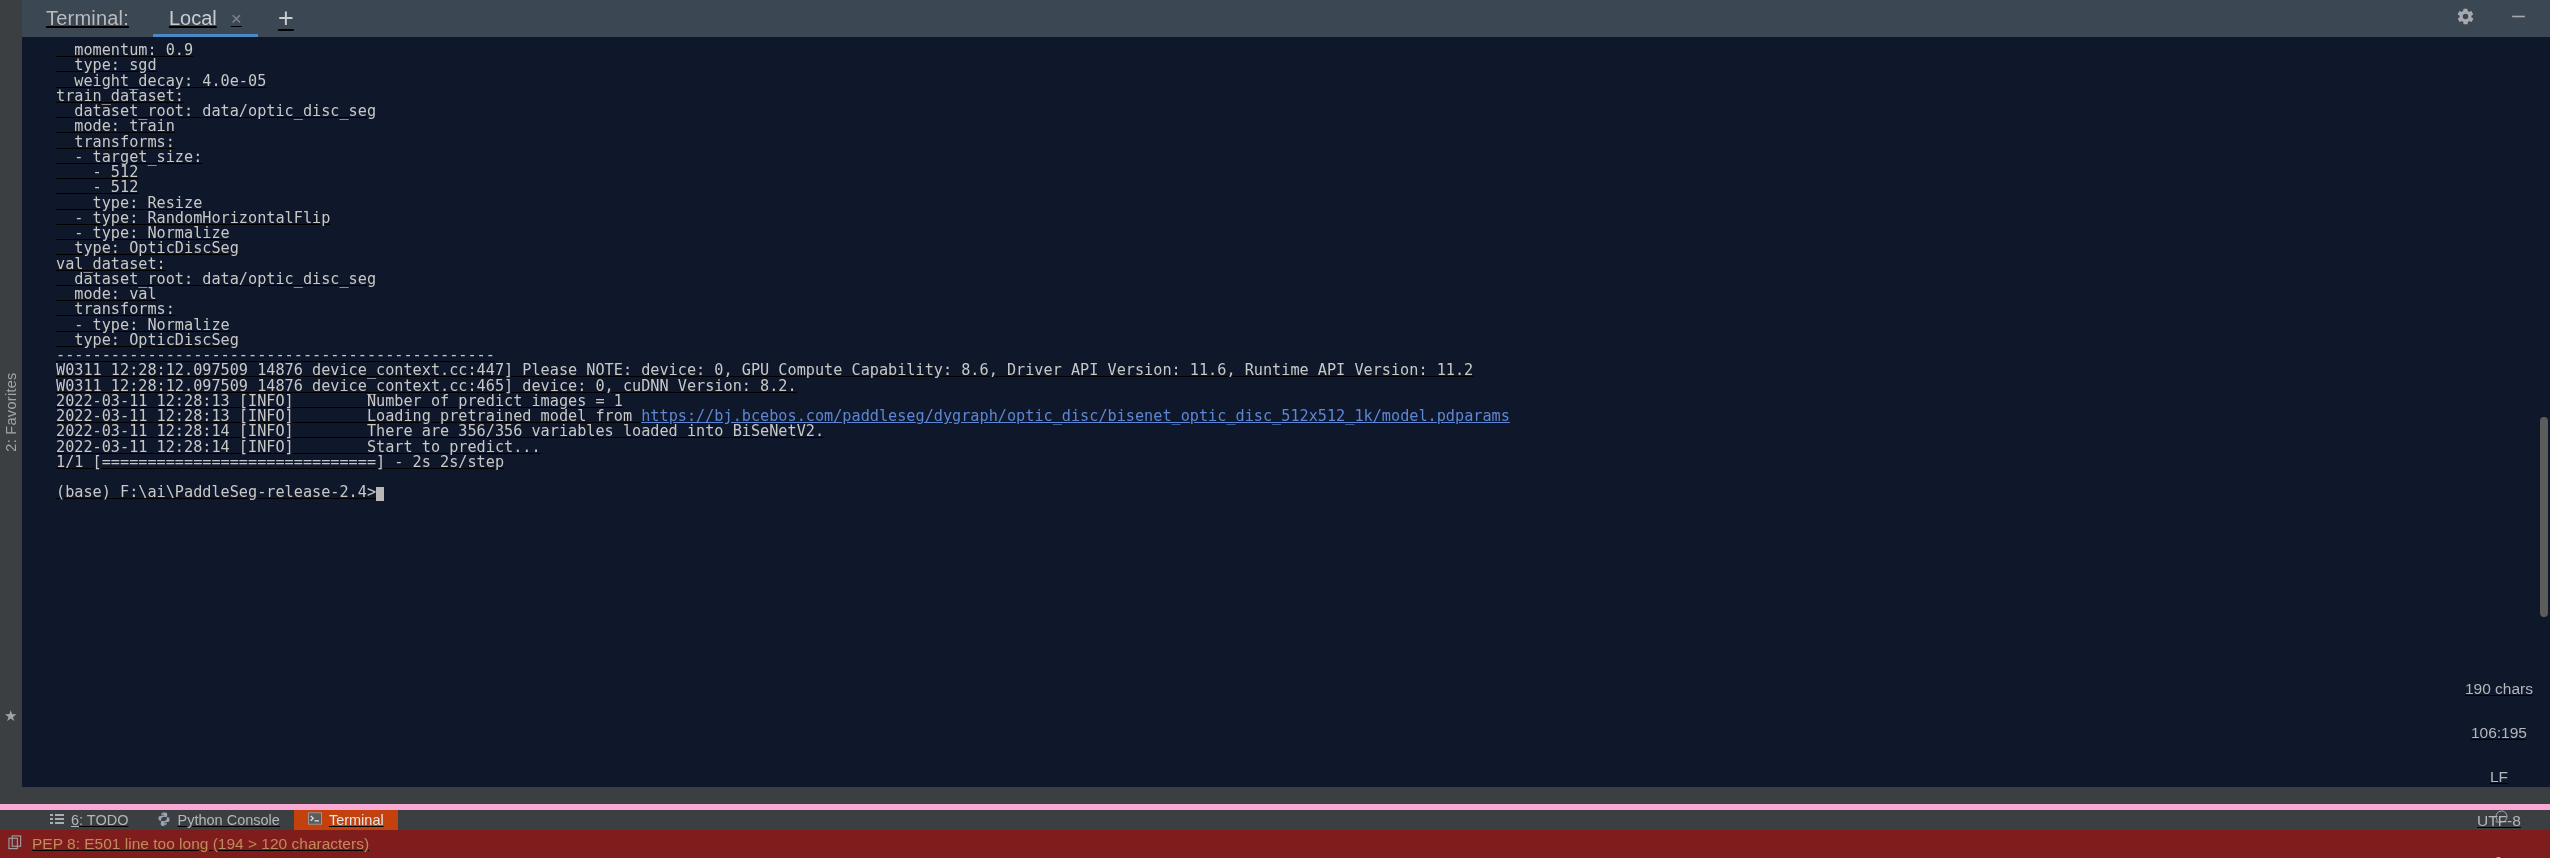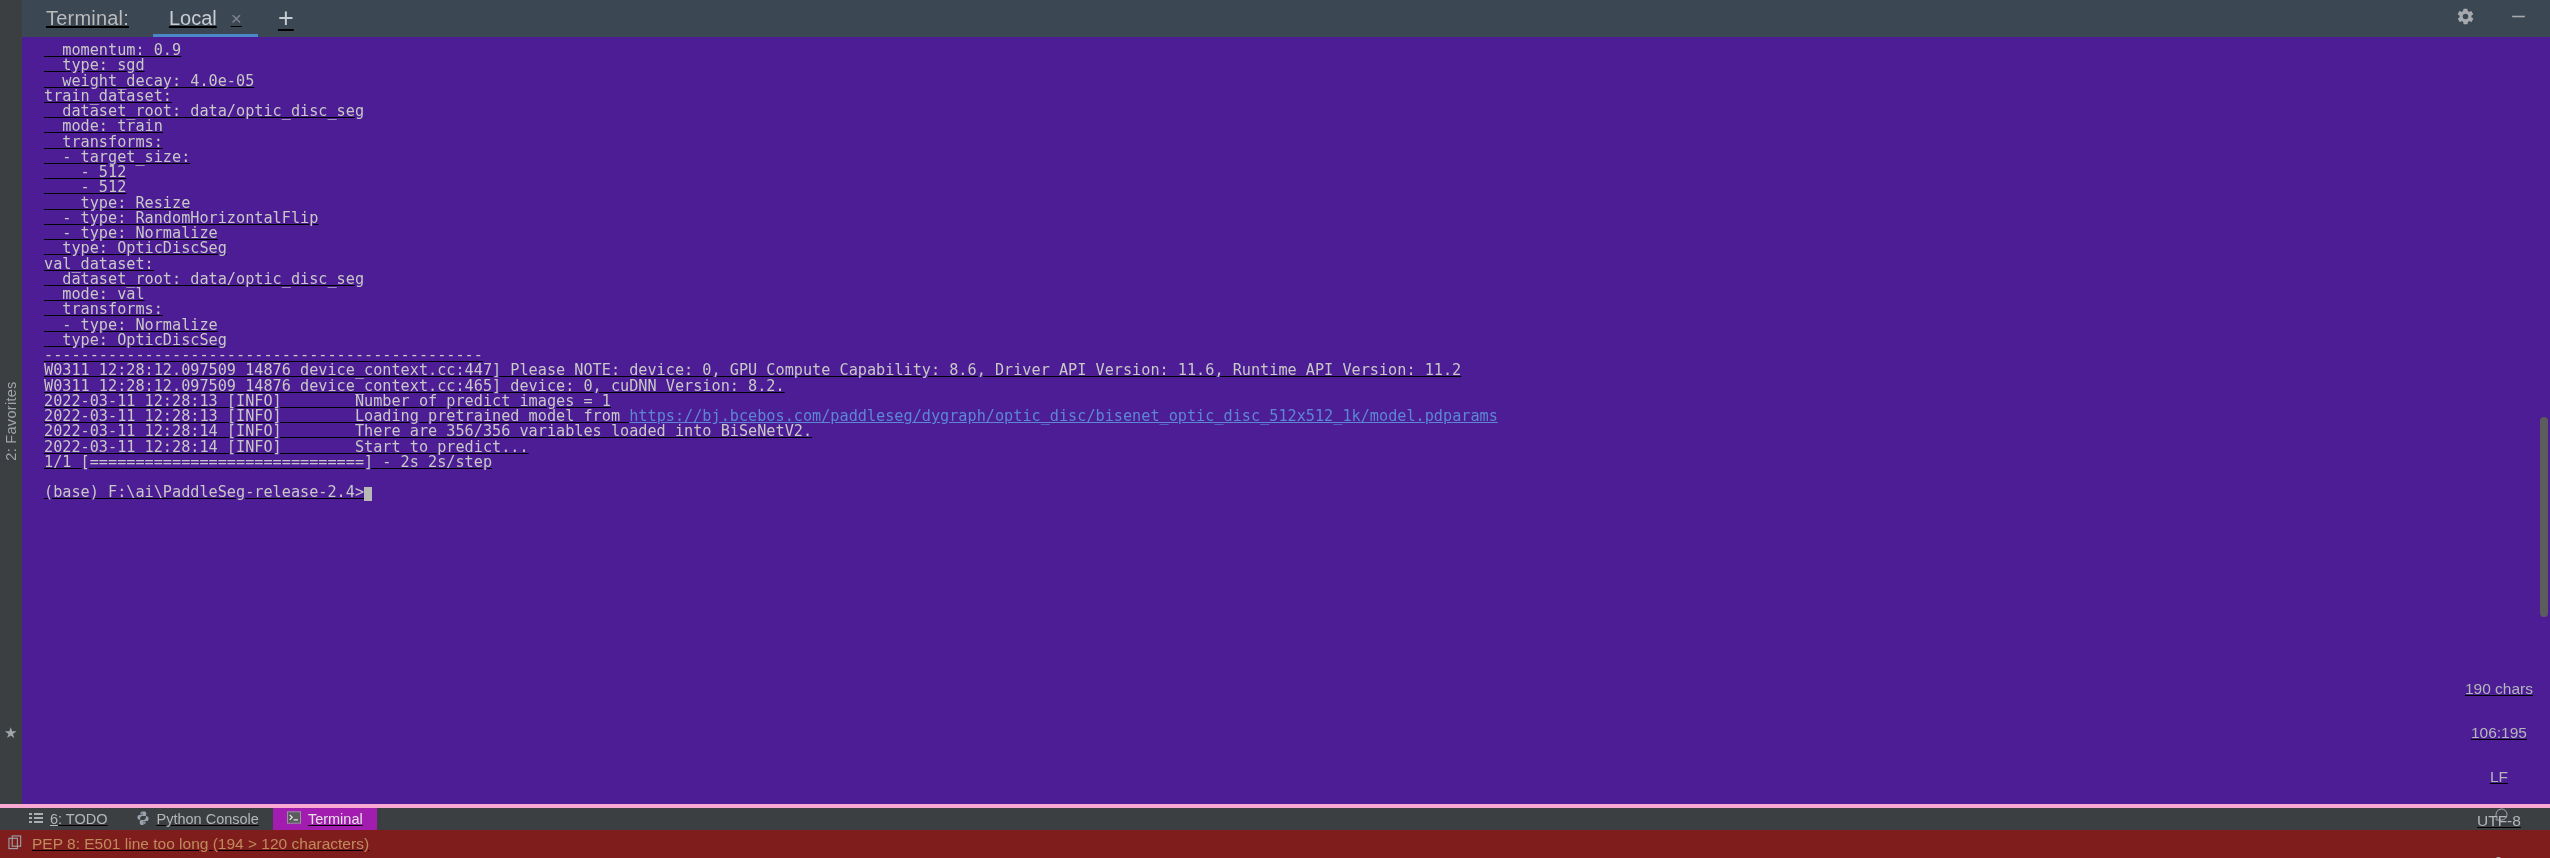--- a/index.html
+++ b/index.html
@@ -81,23 +81,23 @@
     white-space: nowrap;
     letter-spacing: .3px;
   }
   .fav-star {
     position: absolute; bottom: 62px; left: 4px;
     color: #9fa5ab; font-size: 15px;
   }
 
   
   .terminal {
-    flex: 1; background: #4c1d95;
+    flex: 1; background: #0f172a;
     position: relative; overflow: hidden;
-    padding: 6px 0 0 22px;
+    padding: 6px 0 0 34px;
   }
   .term-line {
     font-family: "DejaVu Sans Mono", "Liberation Mono", monospace;
     font-size: 15.2px;
     line-height: 15.25px;
     color: #c8c8c6;
     white-space: pre;
     letter-spacing: 0px;
     height: 15.25px;
   }
@@ -115,30 +115,31 @@
     position: absolute; right: 2px; top: 380px;
     width: 8px; height: 200px;
     background: #5c5c5c; border-radius: 4px;
   }
 
   
   .toolbar-bottom {
     height: 26px; min-height: 26px;
     background: #3c3f41;
     display: flex; align-items: stretch;
-    border-top: 4px solid #f9a8d4;
-    padding-left: 15px;
+    border-top: 6px solid #f9a8d4;
+    padding-left: 36px;
+    margin-top: 17px;
   }
   .tw-btn {
     display: flex; align-items: center; gap: 7px;
     padding: 0 14px;
     color: #b4b7ba; font-size: 14.5px;
     cursor: pointer; white-space: nowrap;
   }
-  .tw-btn.active { background: #a21caf; color: #e6e6e6; }
+  .tw-btn.active { background: #c2410c; color: #e6e6e6; }
   .tw-btn u { text-decoration: underline; }
   .tw-spacer { flex: 1; }
   .tw-right {
     display: flex; align-items: center; gap: 7px;
     padding: 0 16px 0 14px;
     color: #b4b7ba; font-size: 14.5px;
     cursor: pointer;
     flex-direction: column;
   }
 

